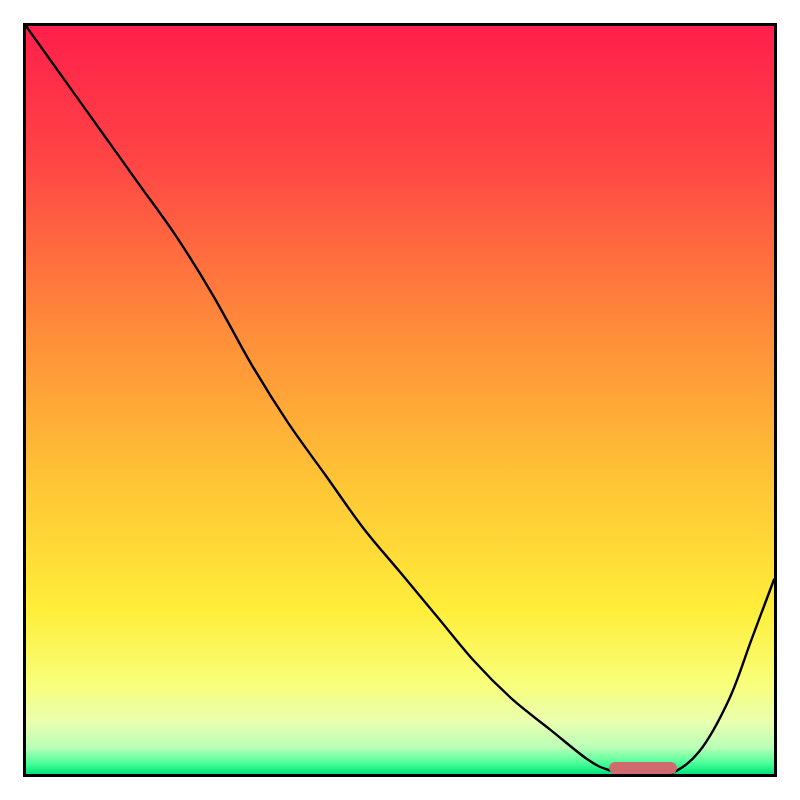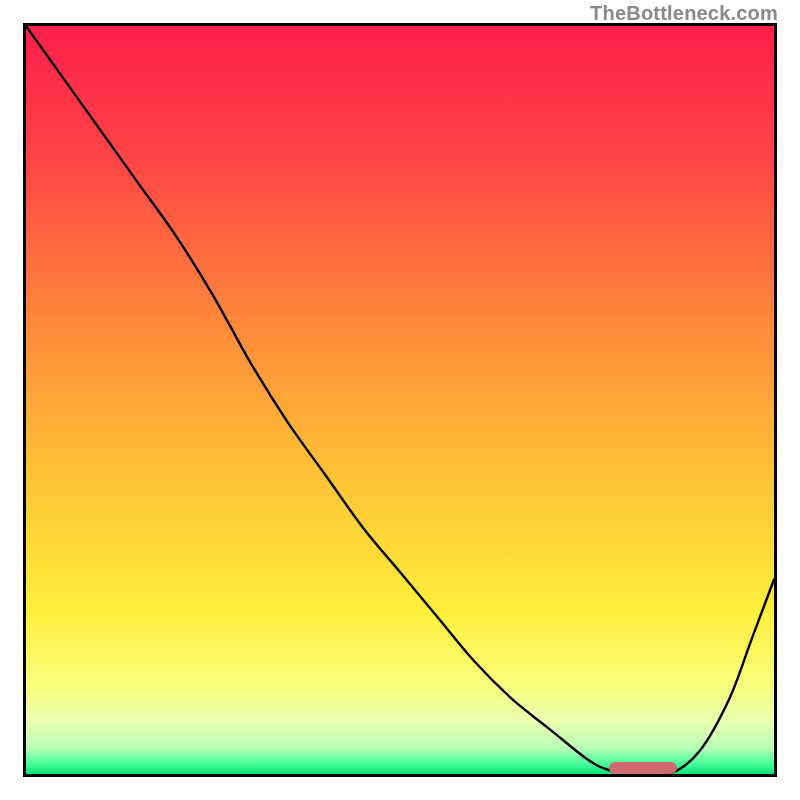--- a/index.html
+++ b/index.html
@@ -49,21 +49,20 @@
     font-weight: 600;
     color: #88898a;
     letter-spacing: 0.2px;
   }
 </style>
 </head>
 <body>
 
 <div class="frame">
 
-  <div class="watermark">TheBottleneck.com</div>
 
   <div class="plot-area">
 
     <svg class="gradient" viewBox="0 0 100 100" preserveAspectRatio="none">
       <defs>
         <linearGradient id="bg-grad" x1="0" y1="0" x2="0" y2="1">
             <stop offset="0%" stop-color="#ff1f4b"></stop>
             <stop offset="18%" stop-color="#ff4545"></stop>
             <stop offset="40%" stop-color="#ff8a3a"></stop>
             <stop offset="60%" stop-color="#ffc235"></stop>

